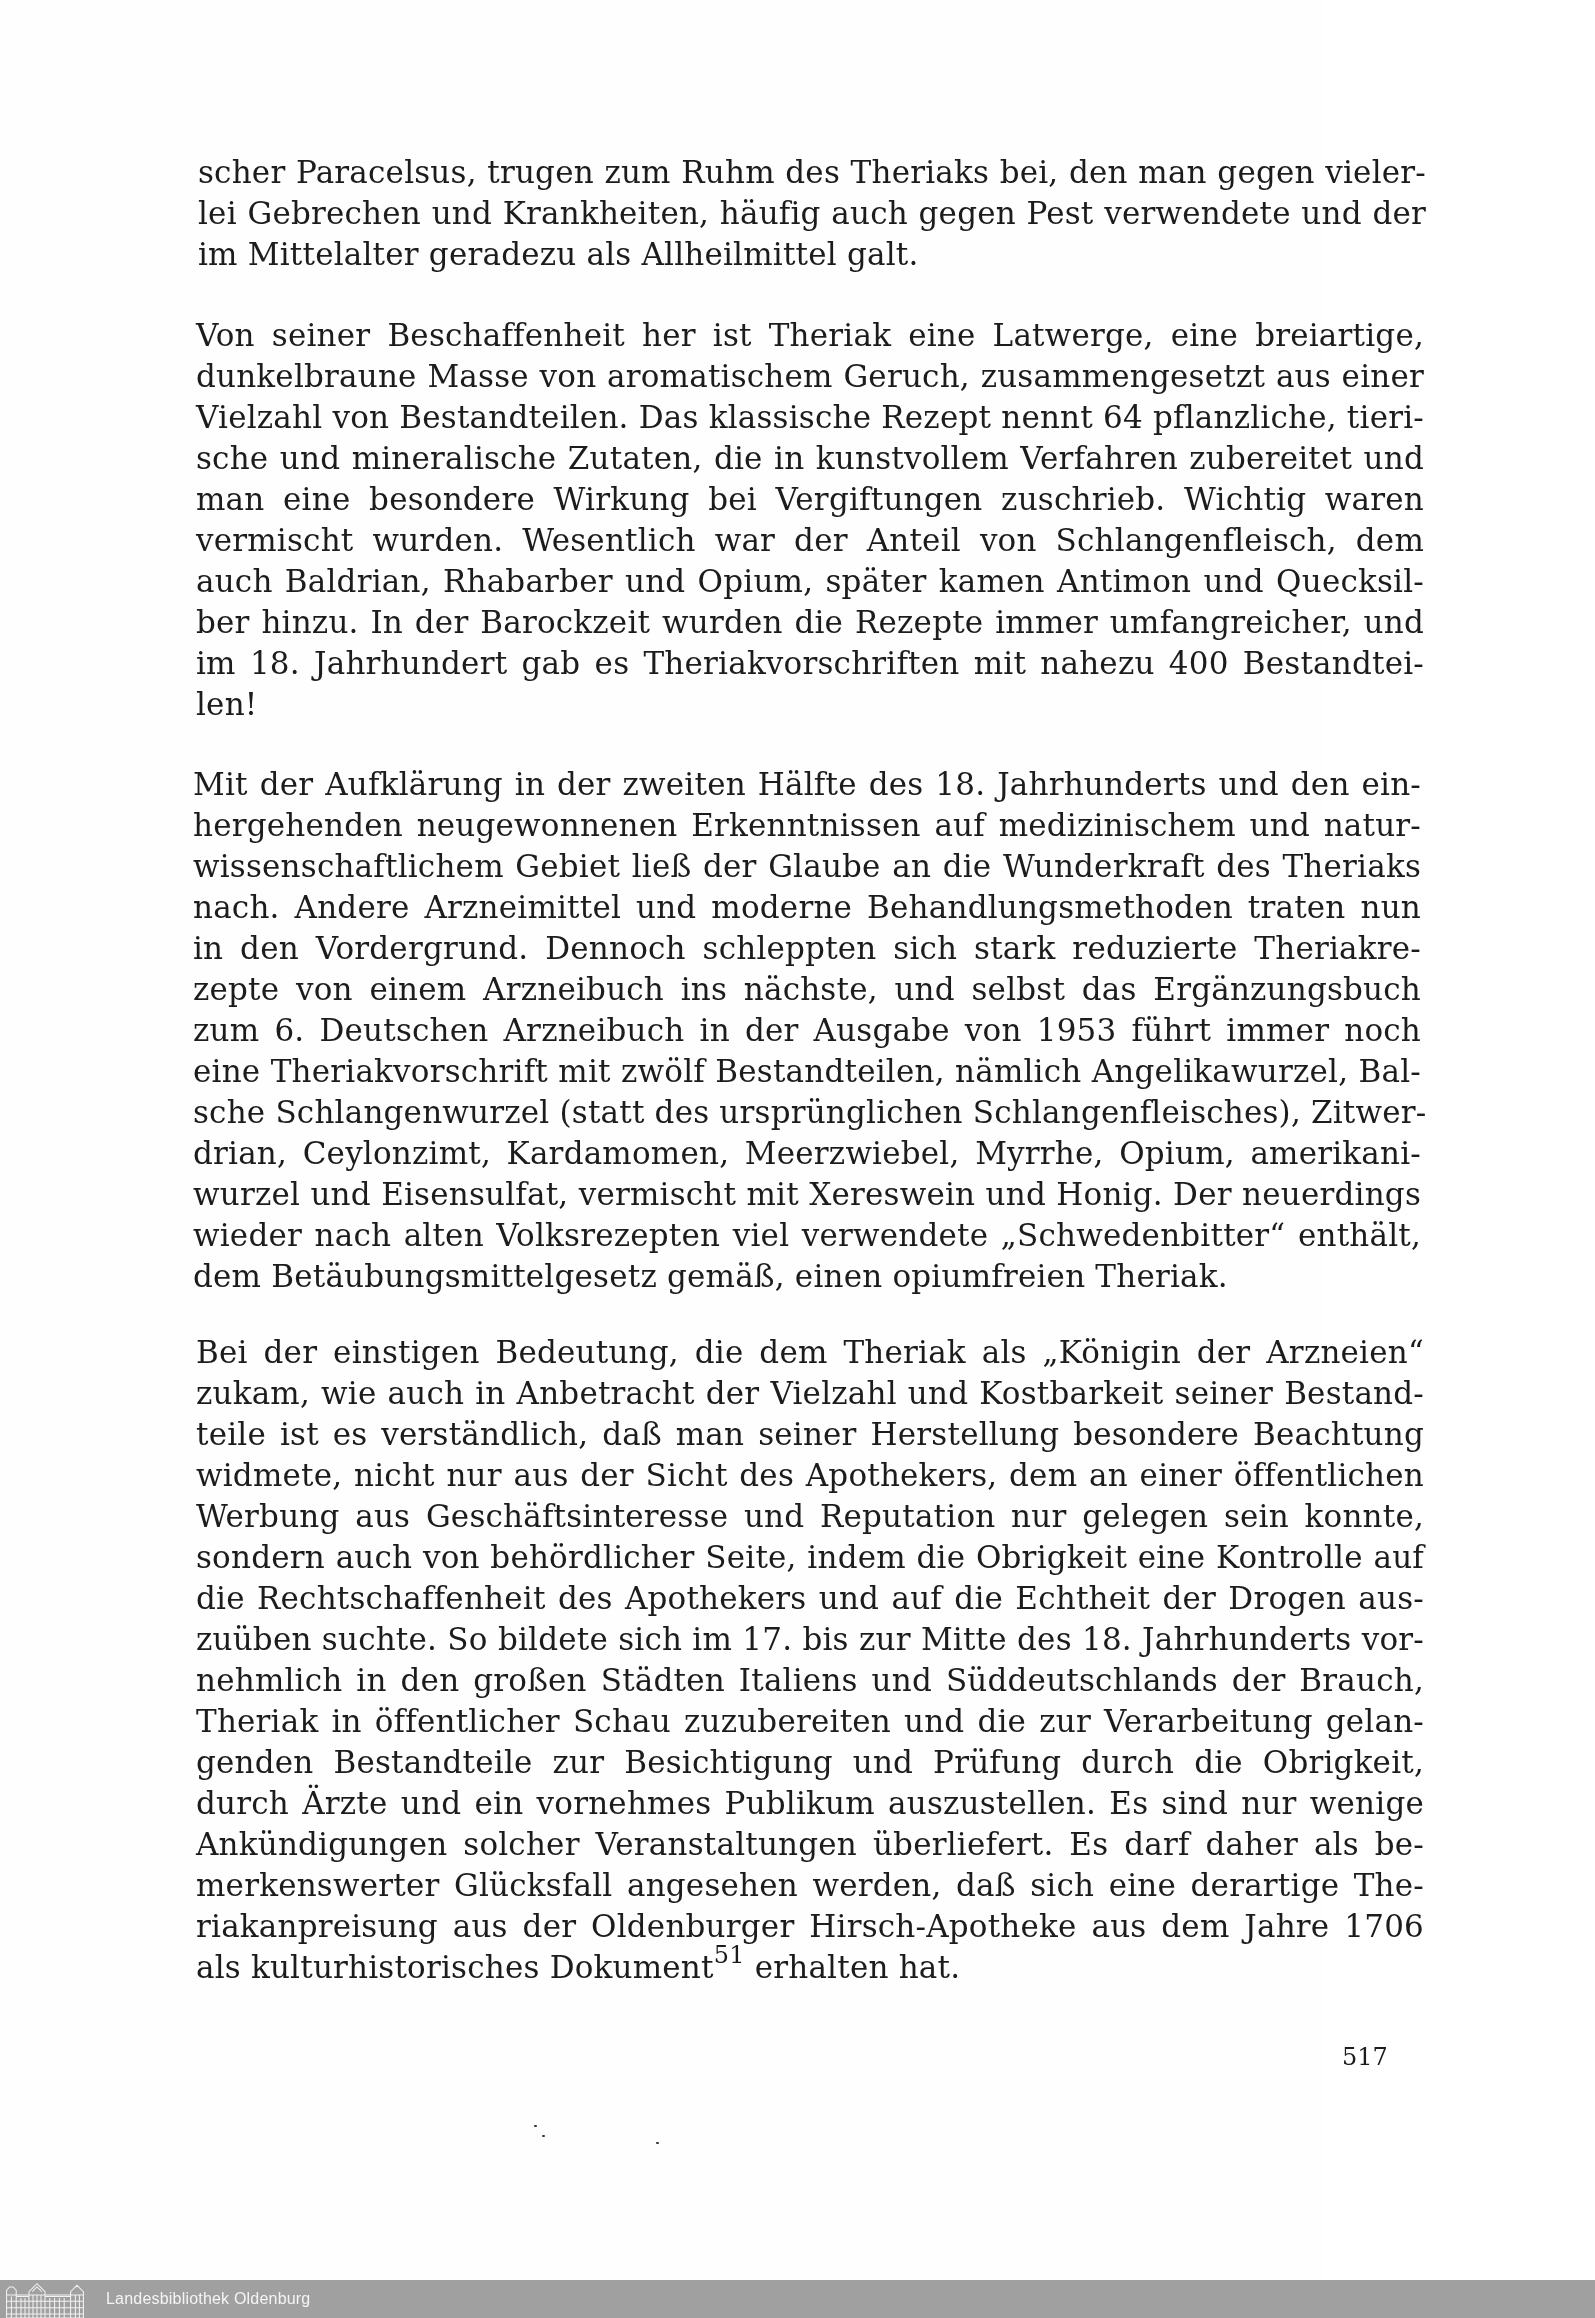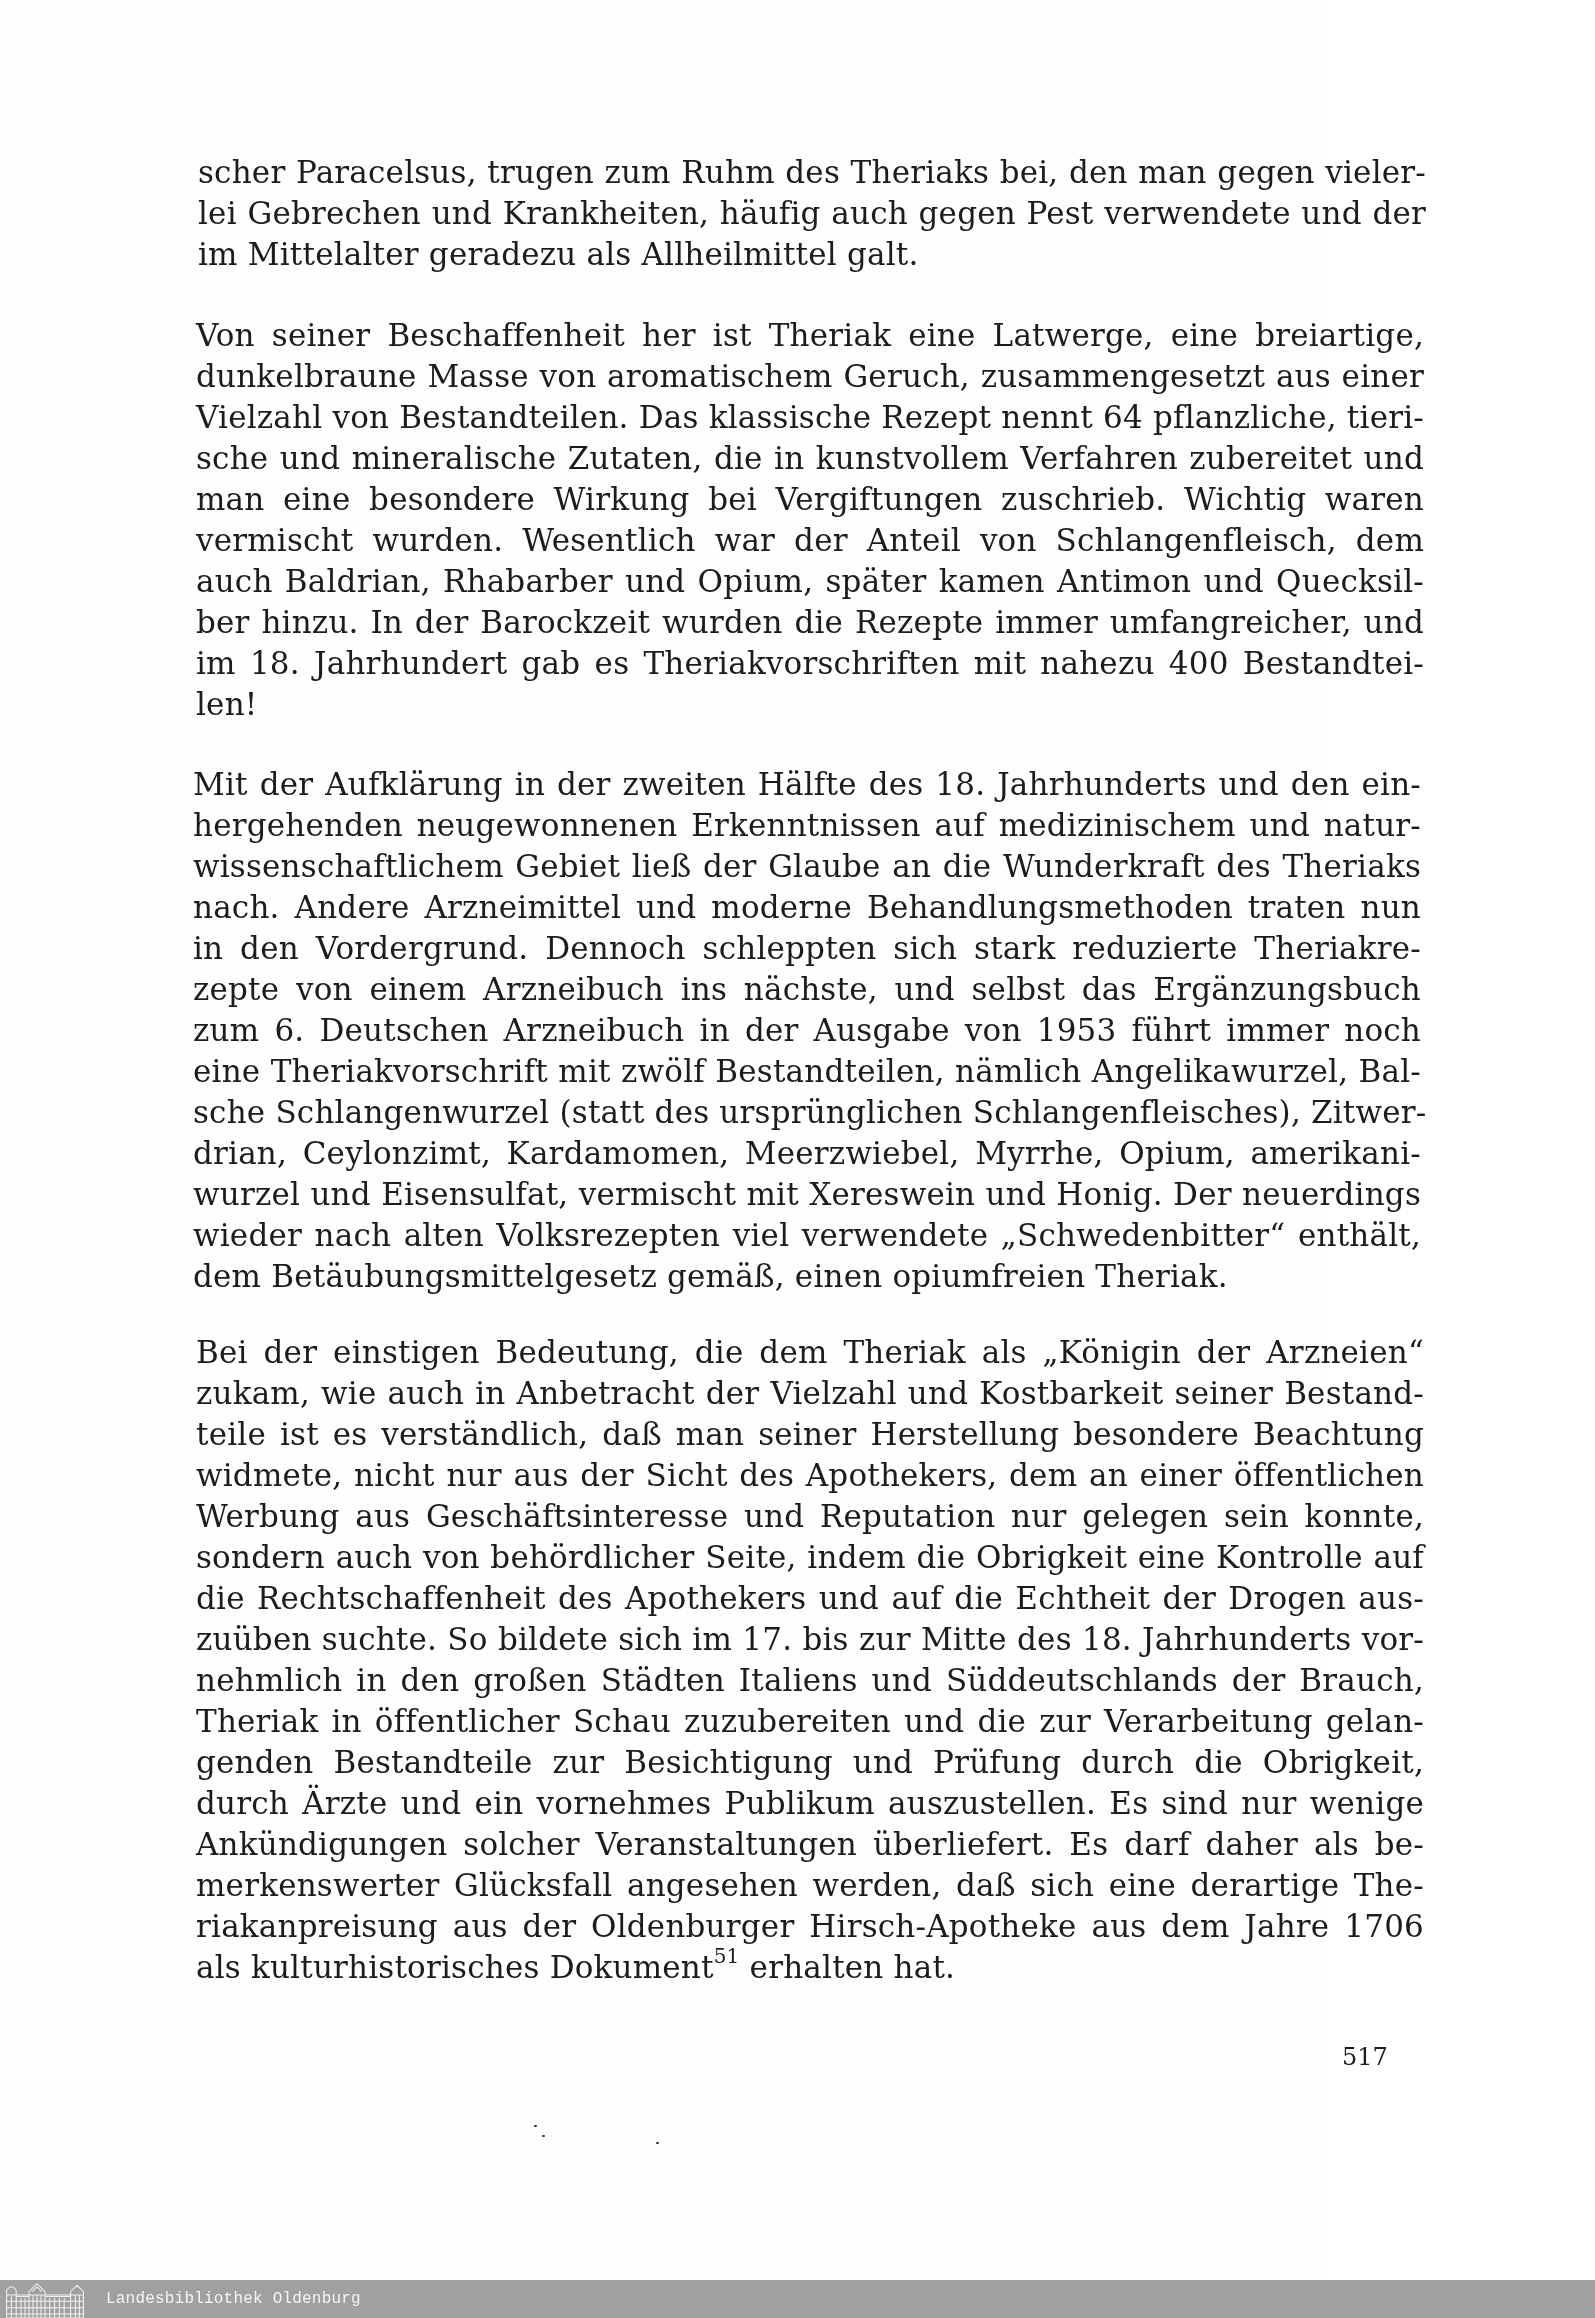--- a/index.html
+++ b/index.html
@@ -35,21 +35,21 @@
       display: block;
       white-space: nowrap;
       text-align: justify;
       text-align-last: justify;
       height: 41px;
     }
     .line.last {
       text-align-last: left;
     }
     .line sup {
-      font-size: 20px;
+      font-size: 24px;
       line-height: 0;
       position: relative;
       top: -3.2px;
     }
     #p1 { left: 198px; top: 152px; }
     #p2 { left: 196px; top: 315px; }
     #p3 { left: 193px; top: 764px; }
     #p4 { left: 180px; top: 1332px; margin-left: 16px; }
     .page-number {
       position: absolute;
@@ -78,21 +78,21 @@
       position: absolute;
       left: 4.8px;
       top: 2.4px;
       width: 80px;
       height: 37px;
     }
     .footer-label {
       position: absolute;
       left: 106px;
       top: 9.6px;
-      font-family: Liberation Mono, monospace;
+      font-family: Liberation Sans, sans-serif;
       font-size: 16px;
       color: #f4f4f4;
       letter-spacing: 0.2px;
     }
   </style>
 </head>
 <body>
 
 <div class="page">
 

